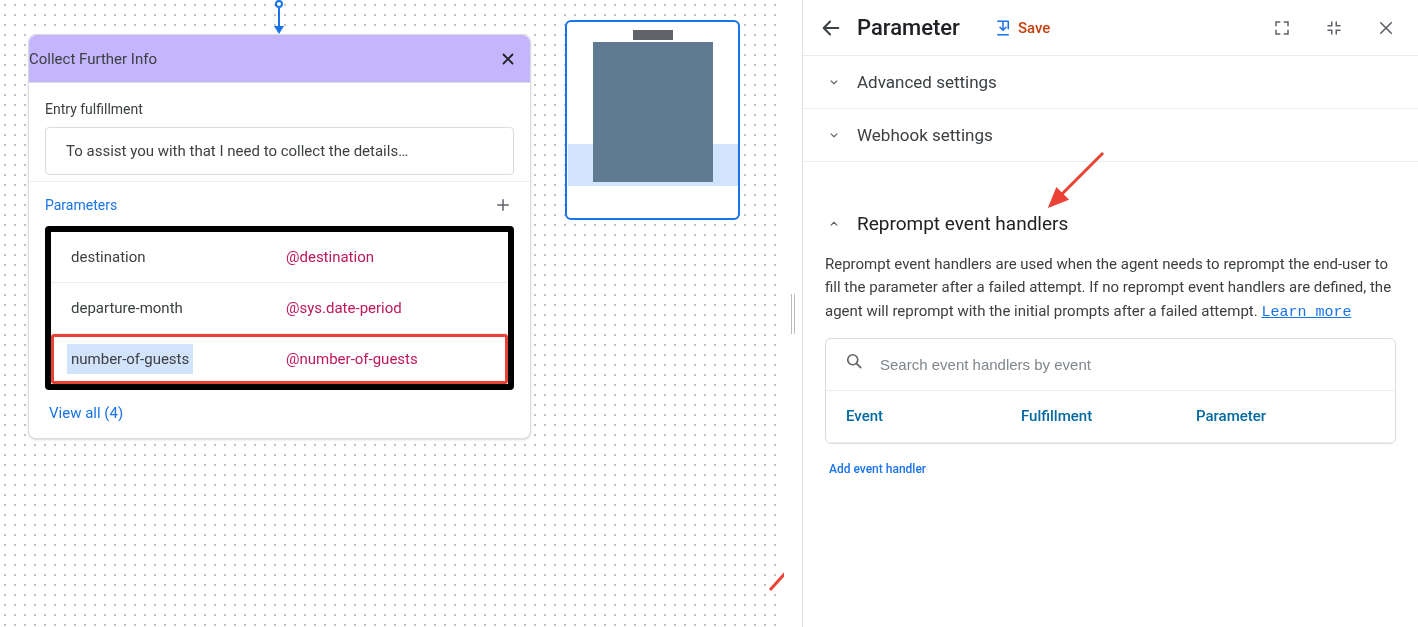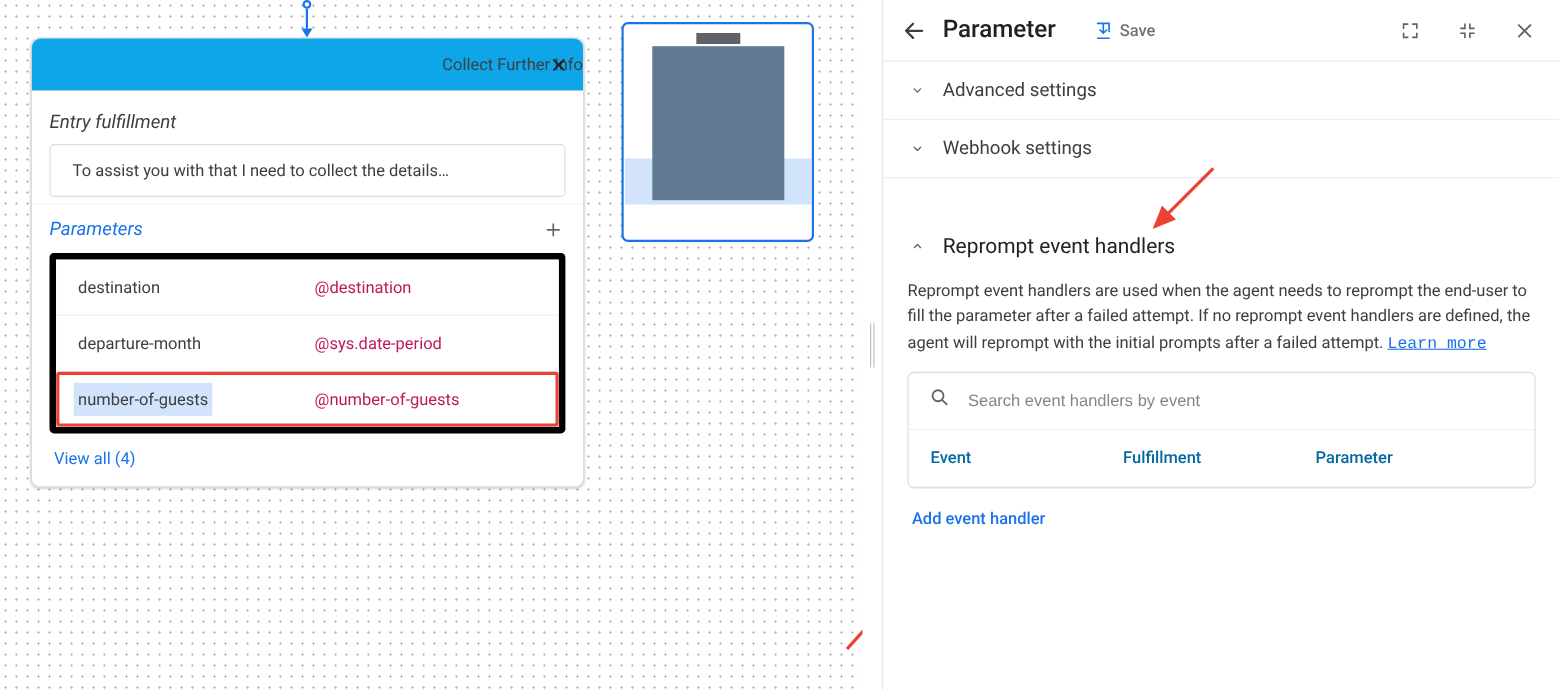--- a/index.html
+++ b/index.html
@@ -37,23 +37,23 @@
     width: 503px;
     background: #fff;
     border: 1px solid #dadce0;
     border-radius: 8px;
     box-shadow: 0 1px 2px rgba(60,64,67,.2);
     overflow: visible;
   }
   .node-header {
     display: flex;
     align-items: center;
-    justify-content: flex-end;
+    justify-content: flex-start;
     height: 48px;
-    background: #0ea5e9;
+    background: #c4b5fd;
     border-bottom: 1px solid #dadce0;
     border-radius: 8px 8px 0 0;
     position: relative;
   }
   .node-header .title {
     font-size: 15px;
     color: #3c4043;
   }
   .node-header .close {
     position: absolute;
@@ -64,26 +64,25 @@
     display: flex; align-items: center; justify-content: center;
   }
   .node-header .close svg { width: 18px; height: 18px; }
 
   .section {
     padding: 12px 16px 6px 16px;
     border-top: 1px solid #eceff1;
   }
   .section.first { border-top: none; padding-top: 18px; }
   .section-title {
-    font-size: 17px;
+    font-size: 14px;
     margin-bottom: 10px;
     display: flex;
     align-items: center;
     justify-content: space-between;
-    font-style: italic;
   }
   .section-title.blue { color: #1a73e8; }
   .section-title .plus {
     width: 22px; height: 22px;
     cursor: pointer;
     display: flex; align-items:center; justify-content:center;
   }
   .section-title .plus svg { width:18px; height:18px; stroke:#5f6368; }
 
   .chip {
@@ -207,21 +206,21 @@
     gap: 14px;
   }
   .panel-header .back {
     width:24px; height:24px; cursor:pointer;
     display:flex;align-items:center;justify-content:center;
   }
   .panel-header h1 {
     font-size: 22px; font-weight:500; margin:0; color:#202124; flex:0 0 auto;
   }
   .panel-header .save {
-    display:flex; align-items:center; gap:6px; color:#737373; font-size:15px; font-weight:500;
+    display:flex; align-items:center; gap:6px; color:#c2410c; font-size:15px; font-weight:500;
     margin-left: 20px; cursor:pointer;
   }
   .panel-header .spacer { flex:1; }
   .panel-header .hicon {
     width:24px; height:24px; cursor:pointer;
     display:flex;align-items:center;justify-content:center;
     margin-left:14px;
   }
 
   .panel-body { padding: 0 0 0 0; overflow:auto; flex:1; }
@@ -272,21 +271,21 @@
   .eh-row {
     display:flex; align-items:center; padding:14px 20px;
     border-left:3px solid #00bcd4;
     font-size:15px;
   }
   .eh-row .c1{width:172px;} .eh-row .c2{width:175px;} .eh-row .c3{flex:1; display:flex; justify-content:flex-end;}
   .eh-row .trash { width:20px;height:20px; cursor:pointer; }
   .eh-row .fulfil-icon { width:20px;height:20px; }
 
   .add-link {
-    color:#1a73e8; font-size:15px; font-weight:500; cursor:pointer;
+    color:#1a73e8; font-size:12px; font-weight:500; cursor:pointer;
     padding: 6px 4px 0;
     display:inline-block;
   }
 
   
   .anno {
     position:absolute; pointer-events:none;
   }
   .anno svg { overflow:visible; }
 

